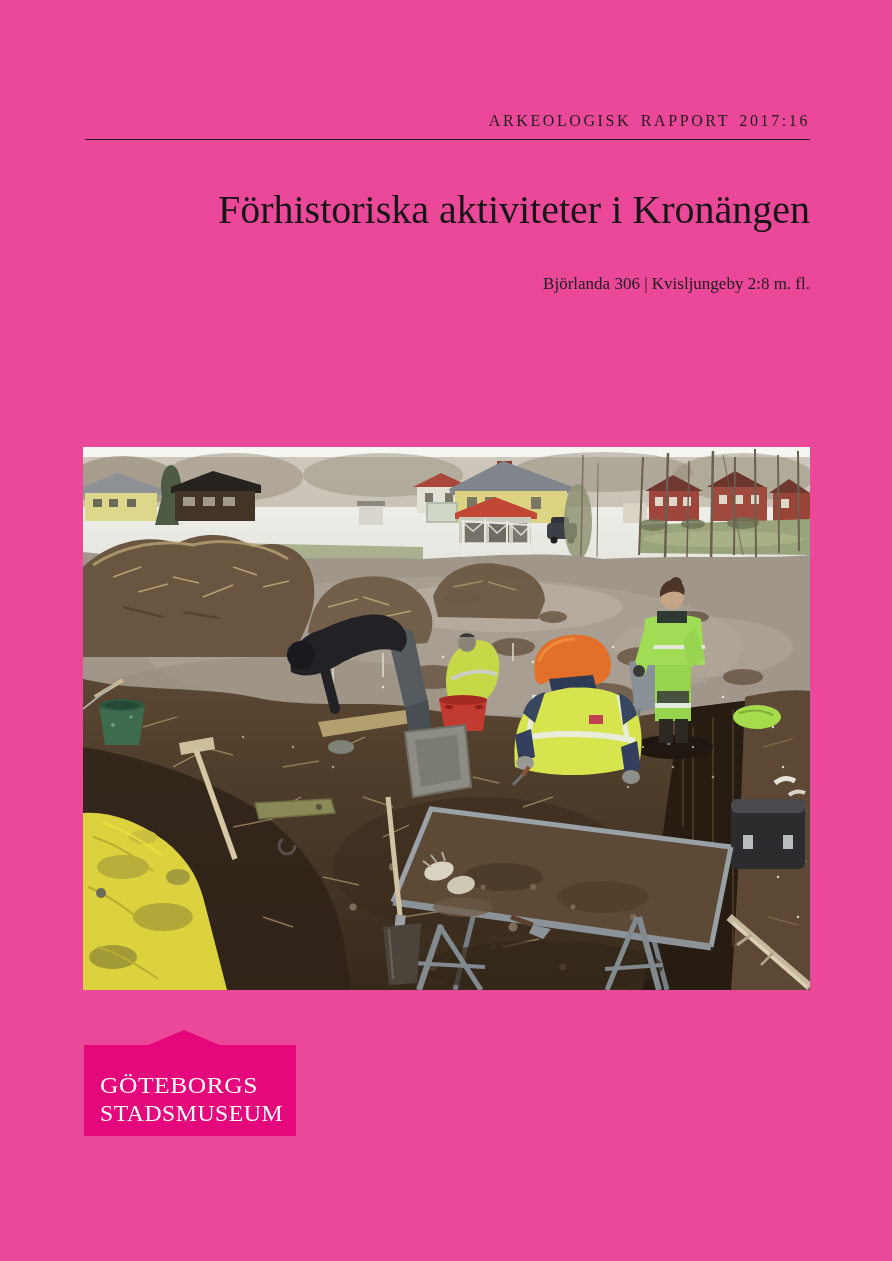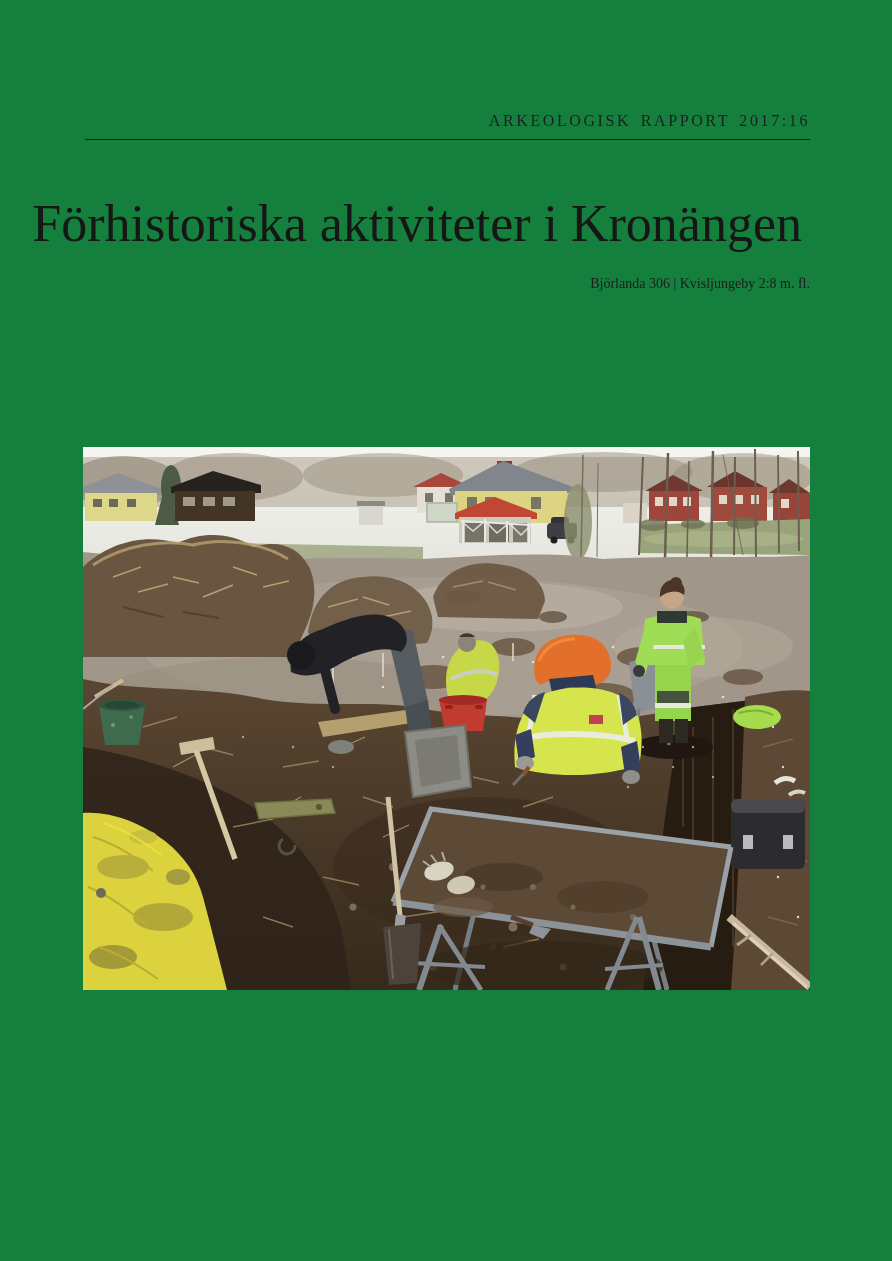--- a/index.html
+++ b/index.html
@@ -1,23 +1,23 @@
 <!DOCTYPE html>
 <html><head>
 <meta charset="utf-8">
 <style>
   html,body{margin:0;padding:0;background:#cad7b2;}
-  .page{position:relative;width:892px;height:1261px;background:#15803d;overflow:hidden;
+  .page{position:relative;width:892px;height:1261px;background:#ec4899;overflow:hidden;
         font-family:"Liberation Serif","DejaVu Serif",serif;color:#1c1c1c;text-decoration:underline;}
   .report-label{position:absolute;top:112px;right:82px;font-size:16px;letter-spacing:2.6px;
         word-spacing:3px;white-space:nowrap;color:#1e1e1e;}
   .header-rule{position:absolute;top:139px;left:85px;right:82px;height:0;border-top:1.6px solid #1c1c1c;}
-  .title{position:absolute;top:186px;right:82px;margin:8px;font-size:52px;font-weight:normal;
+  .title{position:absolute;top:186px;right:82px;margin:0;font-size:40px;font-weight:normal;
         white-space:nowrap;color:#161616;}
-  .subtitle{position:absolute;top:270px;right:82px;font-size:14px;line-height:27px;}
+  .subtitle{position:absolute;top:270px;right:82px;font-size:17px;line-height:27px;}
   .authors{position:absolute;top:350px;right:82px;font-size:19px;font-style:italic;}
   .cover-photo{position:absolute;left:83px;top:447px;width:727px;height:543px;margin:0;}
   .cover-photo svg{display:block;width:100%;height:100%;}
   .logo{position:absolute;left:84px;top:1029px;width:212px;height:107px;}
   .logo svg{display:block;width:100%;height:100%;}
   .logo text{font-family:"Liberation Serif","DejaVu Serif",serif;font-size:24px;fill:#ffffff;letter-spacing:.5px;}
 </style>
 </head>
 <body>
 
@@ -452,14 +452,22 @@
           <circle cx="545" cy="340" r="1.2"></circle>
         <circle cx="610" cy="300" r="1.2"></circle>
           <circle cx="630" cy="330" r="1.2"></circle>
           <circle cx="250" cy="320" r="1.2"></circle>
         <circle cx="210" cy="300" r="1.2"></circle>
           <circle cx="160" cy="290" r="1.2"></circle>
       </g>
     </svg>
   </figure>
 
+  <div class="logo">
+    <svg viewBox="0 0 212 107">
+      <polygon points="62,17 100,1 138,17" fill="#e5077c"></polygon>
+      <rect x="0" y="16" width="212" height="91" fill="#e5077c"></rect>
+      <text x="16" y="64" textLength="158" lengthAdjust="spacingAndGlyphs">GÖTEBORGS</text>
+      <text x="16" y="92" textLength="183" lengthAdjust="spacingAndGlyphs">STADSMUSEUM</text>
+    </svg>
+  </div>
 
 </div>
 
 </body></html>

